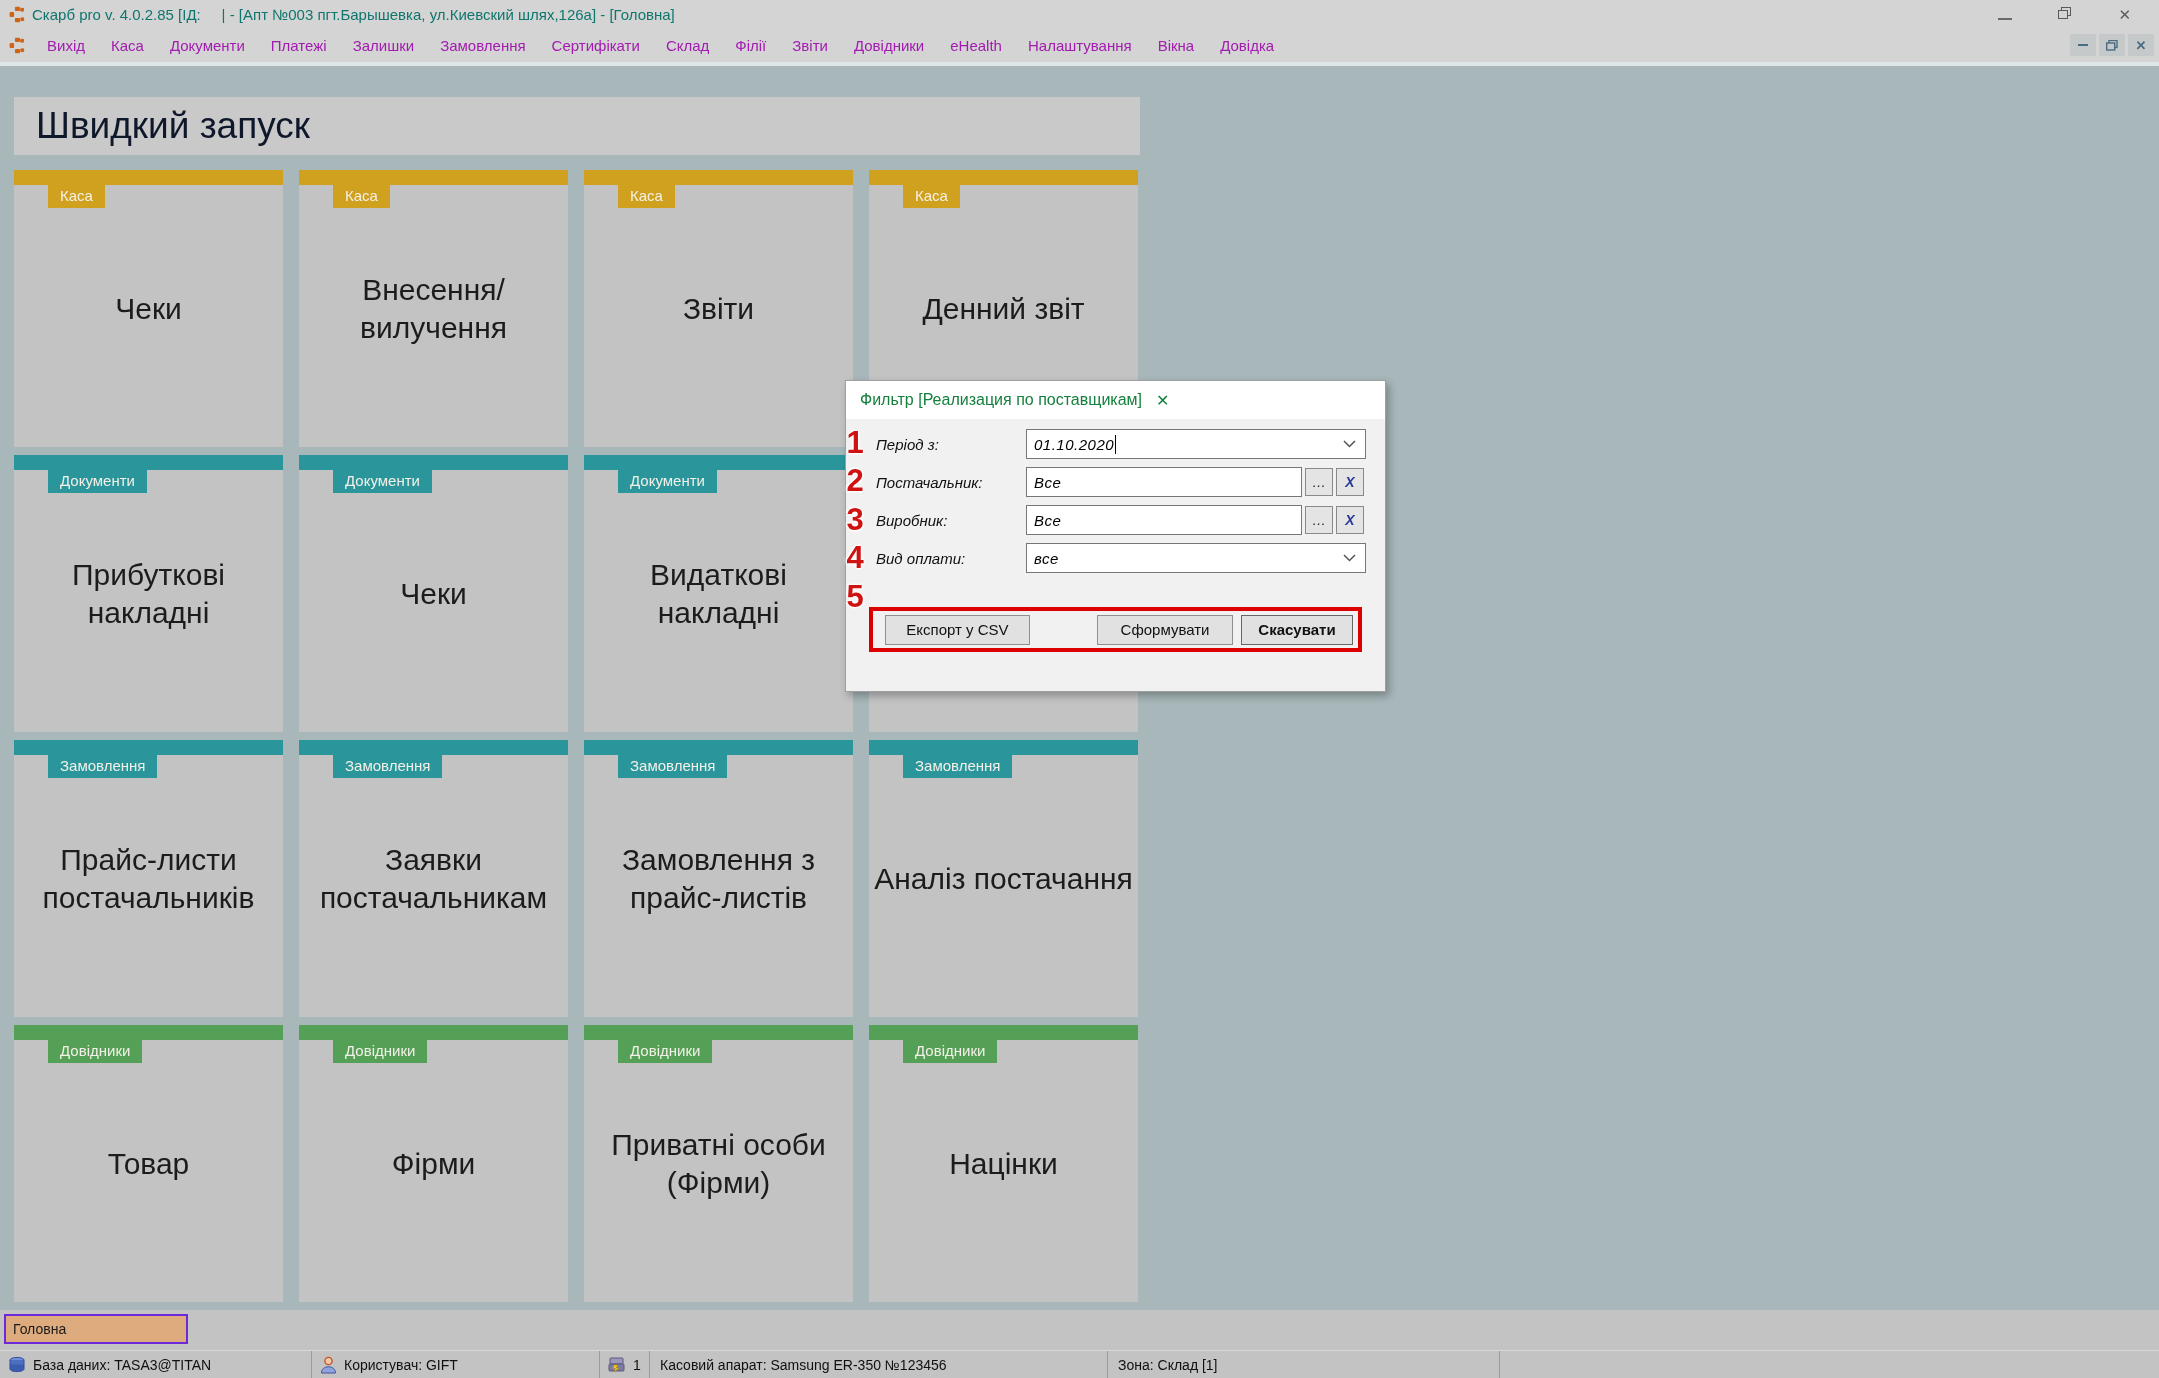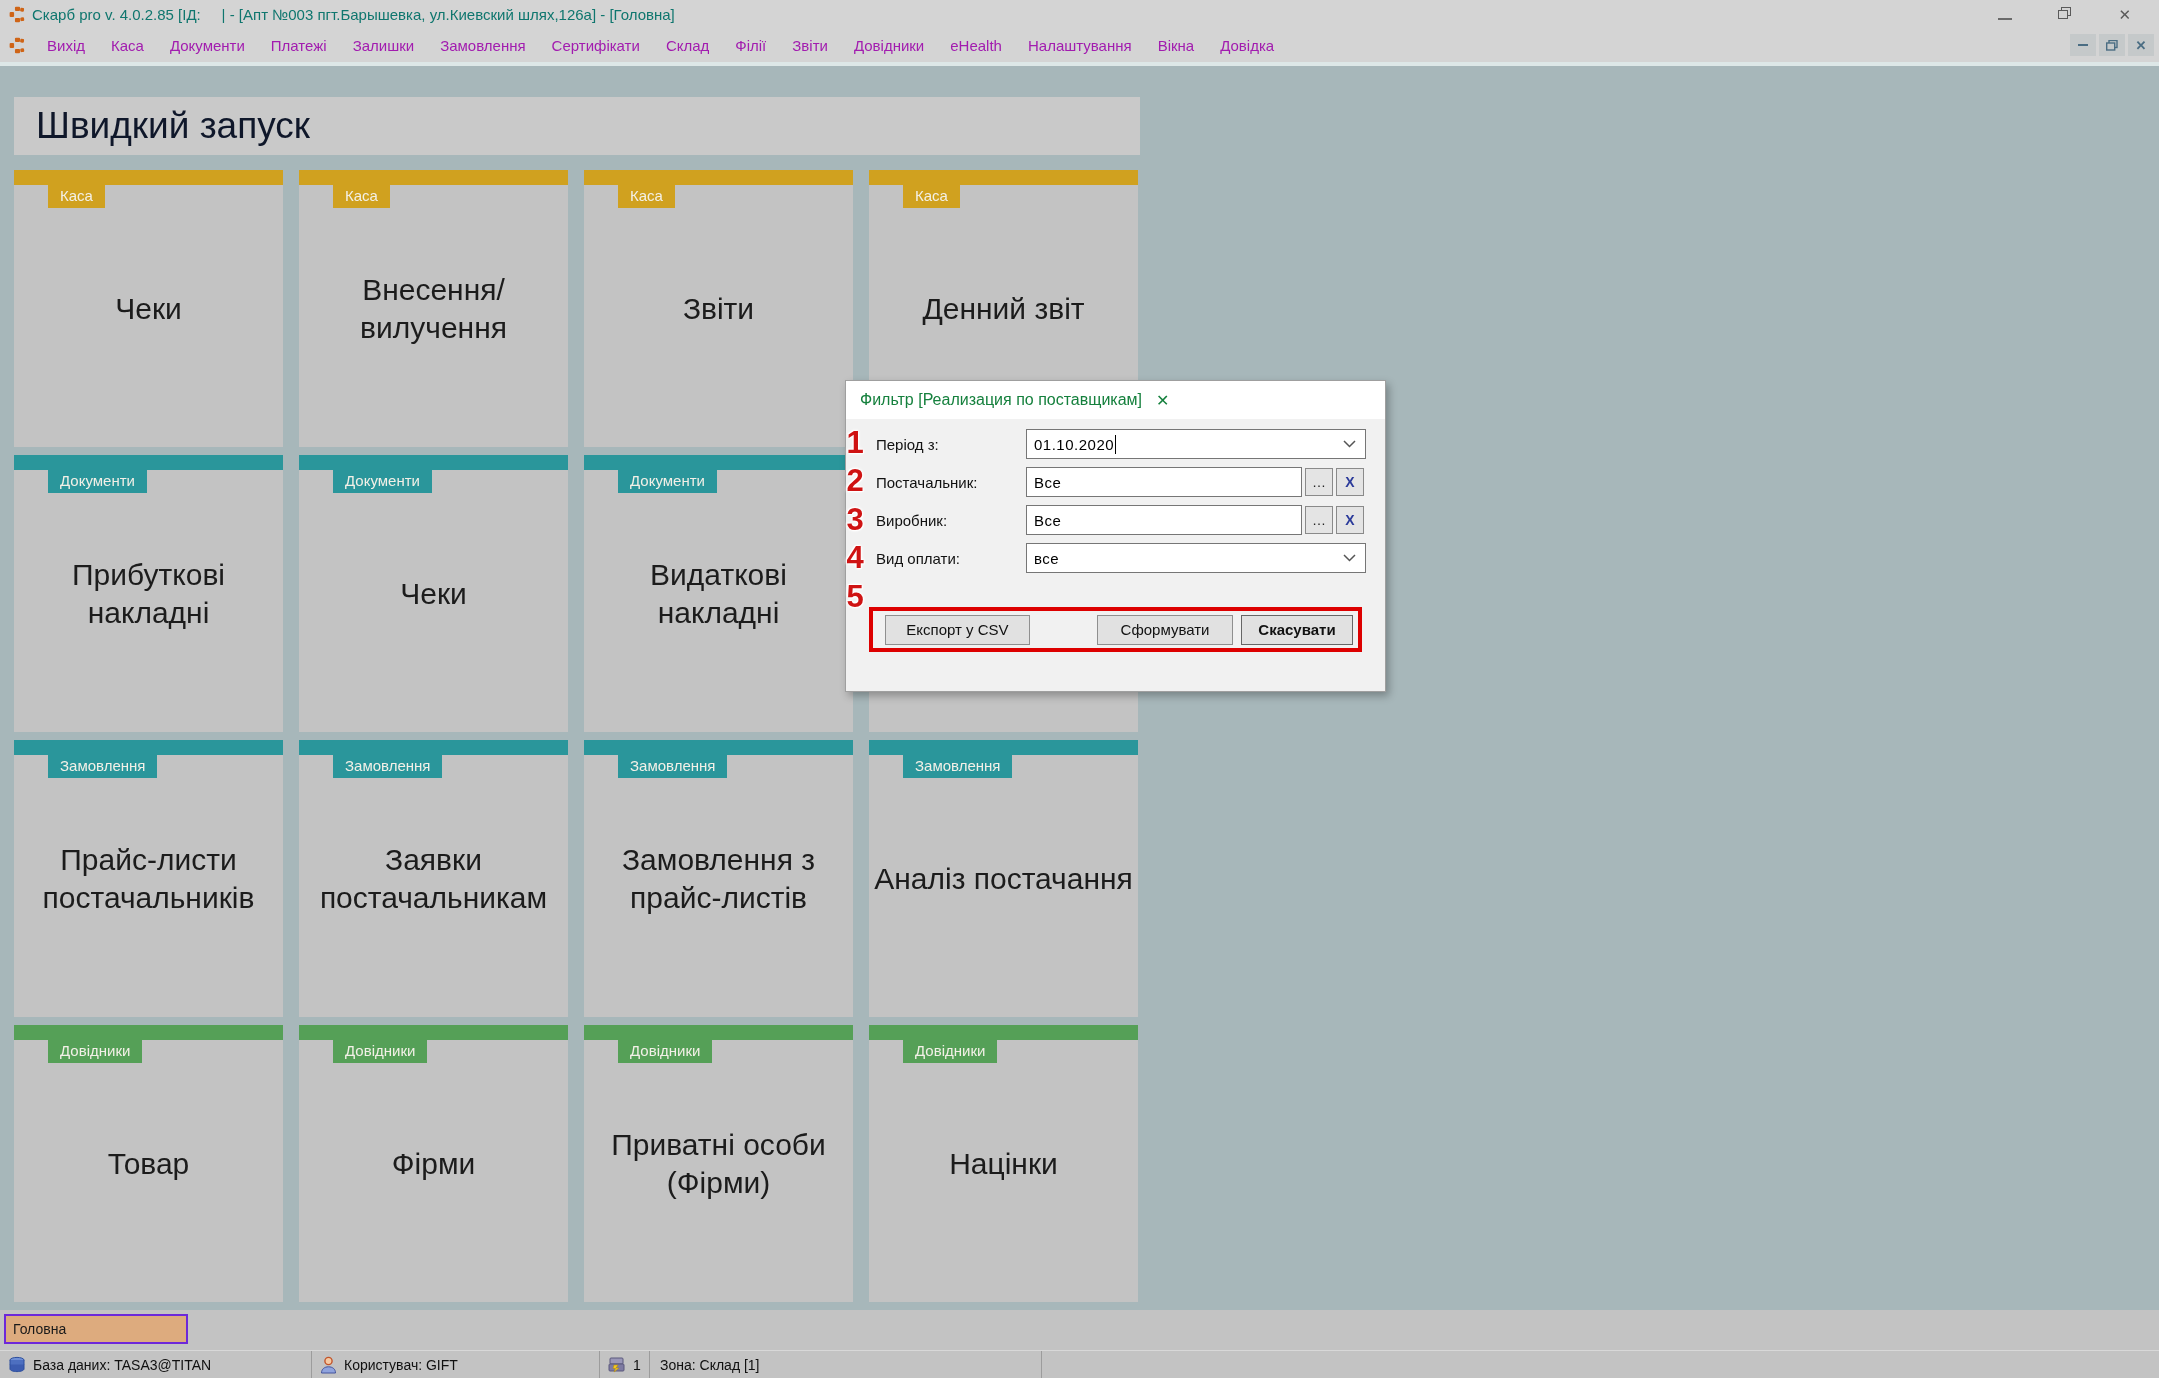--- a/index.html
+++ b/index.html
@@ -59,21 +59,21 @@
     position:absolute;left:845px;top:380px;width:541px;height:312px;z-index:10;
     background:#f1f1f1;border:1px solid #9f9f9f;
     box-shadow:3px 4px 8px rgba(0,0,0,.28);box-sizing:border-box;
   }
   .dlg-title{
     height:38px;background:#ffffff;display:flex;align-items:center;
   }
   .dlg-title span{font-size:16px;color:#15803d;margin-left:14px;}
   .dlg-close{margin-left:auto;margin-right:14px;font-size:17px;color:#333;cursor:pointer;}
   .dlg-body{padding:10px 14px 0 14px;}
-  .drow{display:flex;align-items:center;height:30px;margin-bottom:8px;}
+  .drow{display:flex;align-items:center;height:30px;margin-bottom:8px;font-style:italic;}
   .flabel{font-size:15px;color:#111;margin-left:16px;width:150px;flex:0 0 auto;}
   .combo{
     width:340px;height:30px;background:#fff;border:1px solid #767676;box-sizing:border-box;
     display:flex;align-items:center;font-size:15px;color:#000;
   }
   .combo .fval{margin-left:7px;letter-spacing:.5px;}
   .combo .chev{margin-left:auto;margin-right:9px;flex:0 0 auto;}
   .caret{display:inline-block;width:1px;height:19px;background:#000;margin-left:1px;}
   .lookup-wrap{display:flex;align-items:center;width:340px;}
   .lookup-wrap .combo{width:276px;}
@@ -366,17 +366,20 @@
   <div class="seg seg3">
     <span class="sicon">
       <svg width="18" height="16" viewBox="0 0 18 16">
         <rect x="2" y="1" width="13" height="6" rx="1" fill="#9a97b8" stroke="#5b587c"></rect>
         <rect x="1" y="7" width="15" height="7" rx="1" fill="#7e7ba2" stroke="#5b587c"></rect>
         <polygon points="6,8 10,8 8,11 11,11 6,15 7.5,11.5 5,11.5" fill="#f4c724" stroke="#b08900" stroke-width="0.5"></polygon>
       </svg>
     </span>
     <span>1</span>
   </div>
+  <div class="seg seg4 no-icon">
+    <span>Касовий апарат: Samsung ER-350 №123456</span>
+  </div>
   <div class="seg seg5 no-icon">
     <span>Зона: Склад [1]</span>
   </div>
   <div class="seg seg-fill"></div>
 </div>
 
 </body></html>

